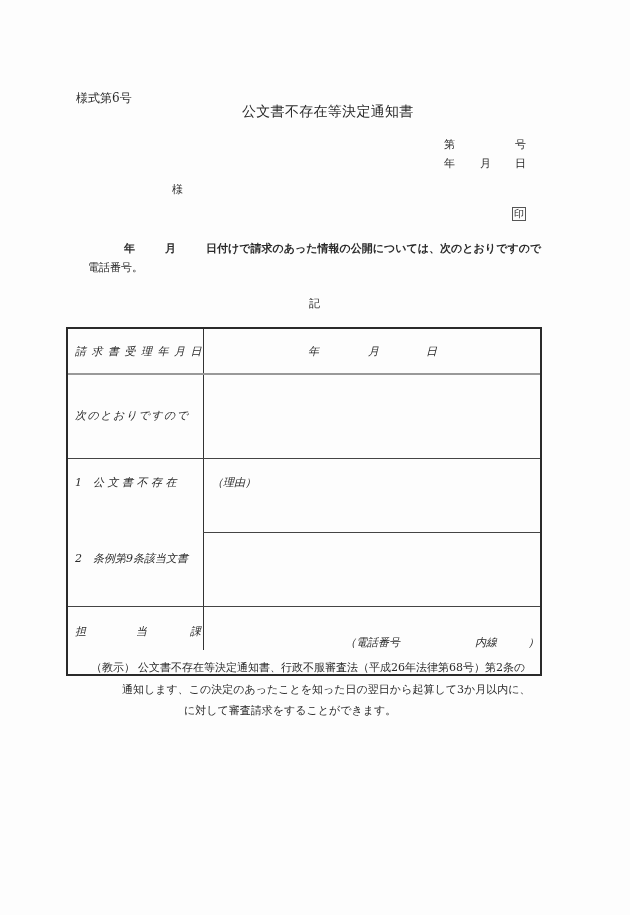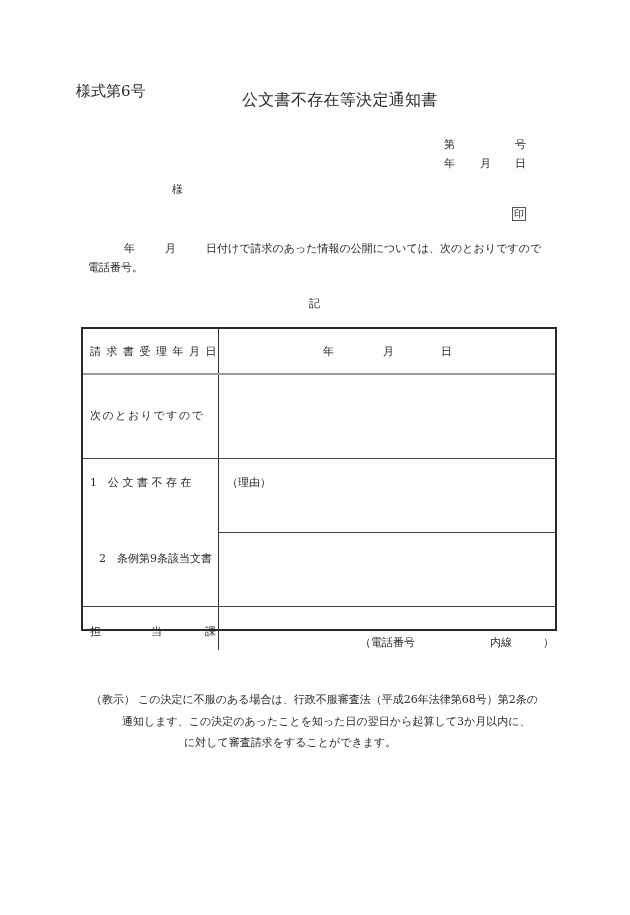--- a/index.html
+++ b/index.html
@@ -1,42 +1,42 @@
 <!DOCTYPE html>
 <html><head>
 <meta charset="utf-8">
 <style>
   html, body { margin: 0; padding: 0; }
   body {
     width: 630px; height: 915px; background: #fdfdfd; position: relative; overflow: hidden;
     font-family: "DejaVu Serif", "Liberation Serif", serif; color: #2a2a2a; font-size: 11px;
   }
   .abs { position: absolute; white-space: nowrap; line-height: 1; }
-  .form-no { left: 76px; top: 84px; font-size: 15px; }
-  .title { left: 242px; top: 92px; font-size: 16px; letter-spacing: 0.3px; }
+  .form-no { left: 76px; top: 92px; font-size: 12px; }
+  .title { left: 242px; top: 104px; font-size: 14px; letter-spacing: 0.3px; }
   .num-dai { left: 444px; top: 139px; }
   .num-go { left: 515px; top: 139px; }
   .date-nen { left: 444px; top: 158px; }
   .date-gatsu { left: 480px; top: 158px; }
   .date-nichi { left: 515px; top: 158px; }
   .sama { left: 172px; top: 184px; }
   .seal { left: 512px; top: 207px; width: 14px; height: 14px; border: 1px solid #555; font-size: 10px;
           display: flex; align-items: center; justify-content: center; box-sizing: border-box; }
-  .body-l1 { left: 124px; top: 243px; }
+  .body-l1 { left: 124px; top: 243px; font-weight: bold; }
   .body-l1 .sp { display: inline-block; }
   .body-l2 { left: 88px; top: 262px; }
   .ki { left: 309px; top: 298px; }
 
-  .tbl { position: absolute; left: 81px; top: 327px; width: 476px; height: 304px;
-         border: 2px solid #2a2a2a; box-sizing: border-box; }
+  .tbl { position: absolute; left: 66px; top: 327px; width: 476px; height: 349px;
+         border: 2px solid #2a2a2a; box-sizing: border-box; font-style: italic; }
   .hline { position: absolute; height: 1px; background: #444; }
   .vline { position: absolute; width: 1px; background: #333; }
   .cell-text { position: absolute; white-space: nowrap; line-height: 1; font-size: 11px; }
 
-  .notice { position: absolute; white-space: nowrap; line-height: 1; font-size: 11px; margin-top: 32px; }
+  .notice { position: absolute; white-space: nowrap; line-height: 1; font-size: 11px; }
 </style>
 </head>
 <body>
 
 <div class="abs form-no">様式第6号</div>
 <div class="abs title">公文書不存在等決定通知書</div>
 
 <div class="abs num-dai">第</div>
 <div class="abs num-go">号</div>
 <div class="abs date-nen">年</div>
@@ -67,28 +67,28 @@
   <div class="cell-text" style="left:358px; top:17px;">日</div>
   <div class="cell-text" style="left:140px; top:6px; width:325px; height:34px;"></div>
 
   <div class="cell-text" style="left:7px; top:81px; letter-spacing:1.5px;">次のとおりですので</div>
   <div class="cell-text" style="left:140px; top:50px; width:325px; height:75px;"></div>
 
   <div class="cell-text" style="left:7px; top:148px;">1　公 文 書 不 存 在</div>
   <div class="cell-text" style="left:144px; top:148px;text-align:center;">（理由）</div>
   <div class="cell-text" style="left:140px; top:162px; width:325px; height:38px;"></div>
 
-  <div class="cell-text" style="left:7px; top:224px;margin-left:9px;">2　条例第9条該当文書</div>
+  <div class="cell-text" style="left:7px; top:224px;">2　条例第9条該当文書</div>
   <div class="cell-text" style="left:140px; top:208px; width:325px; height:65px;"></div>
 
   <div class="cell-text" style="left:7px; top:297px;">担</div>
   <div class="cell-text" style="left:68px; top:297px;">当</div>
   <div class="cell-text" style="left:122px; top:297px;">課</div>
   <div class="cell-text" style="left:277px; top:308px;text-align:center;">（電話番号</div>
   <div class="cell-text" style="left:407px; top:308px;">内線</div>
   <div class="cell-text" style="left:460px; top:308px;">）</div>
   <div class="cell-text" style="left:140px; top:282px; width:325px; height:22px;"></div>
 </div>
 
 <div class="notice" style="left:91px; top:662px;">（教示）</div>
-<div class="notice" style="left:138px; top:662px;">この決定に不服のある場合は、行政不服審査法（平成26年法律第68号）第2条の</div>
+<div class="notice" style="left:138px; top:662px;">公文書不存在等決定通知書、行政不服審査法（平成26年法律第68号）第2条の</div>
 <div class="notice" style="left:122px; top:684px;">通知します、この決定のあったことを知った日の翌日から起算して3か月以内に、</div>
 <div class="notice" style="left:184px; top:705px;">に対して審査請求をすることができます。</div>
 
 </body></html>

